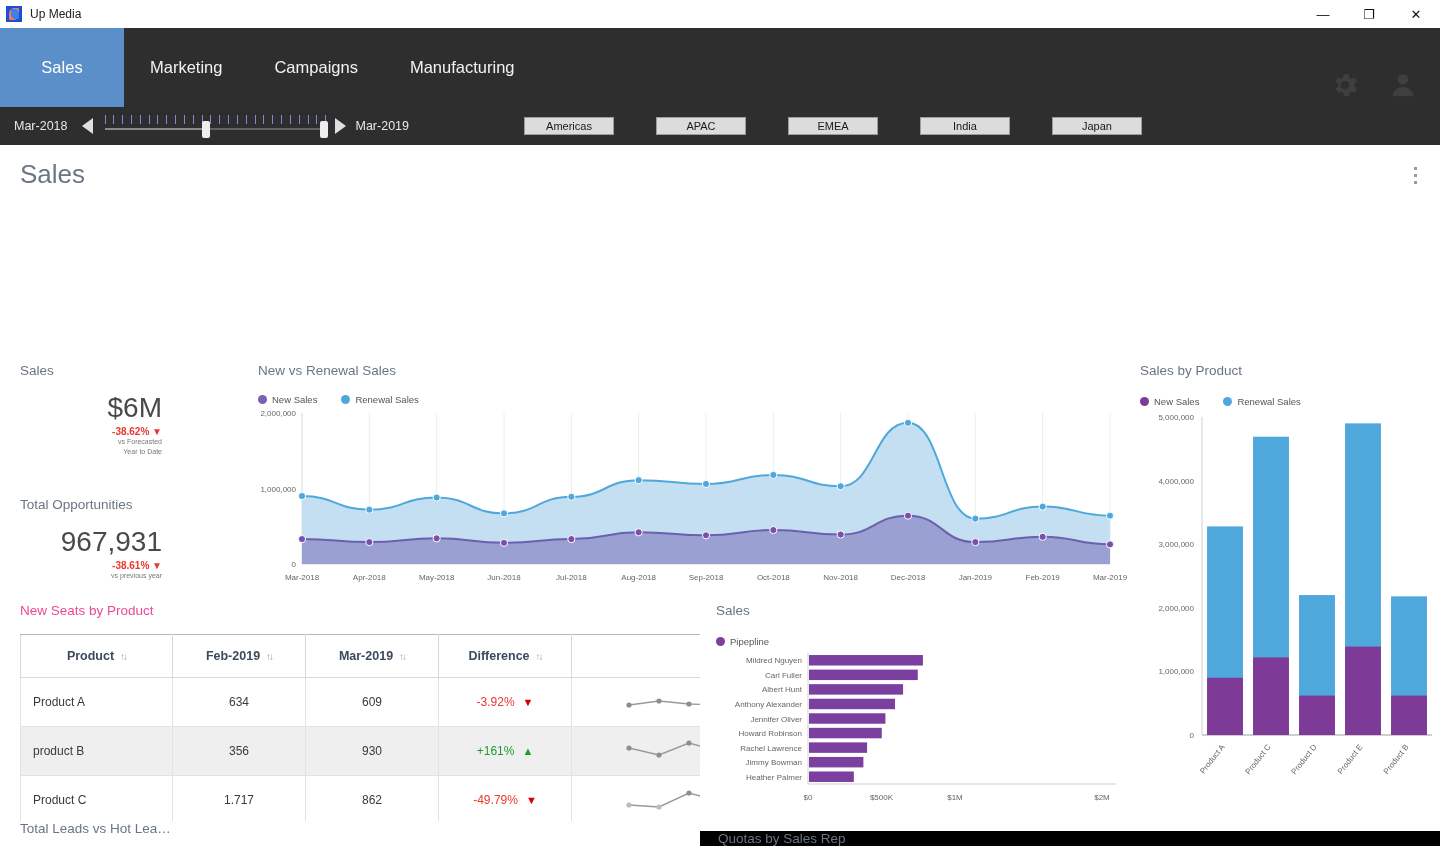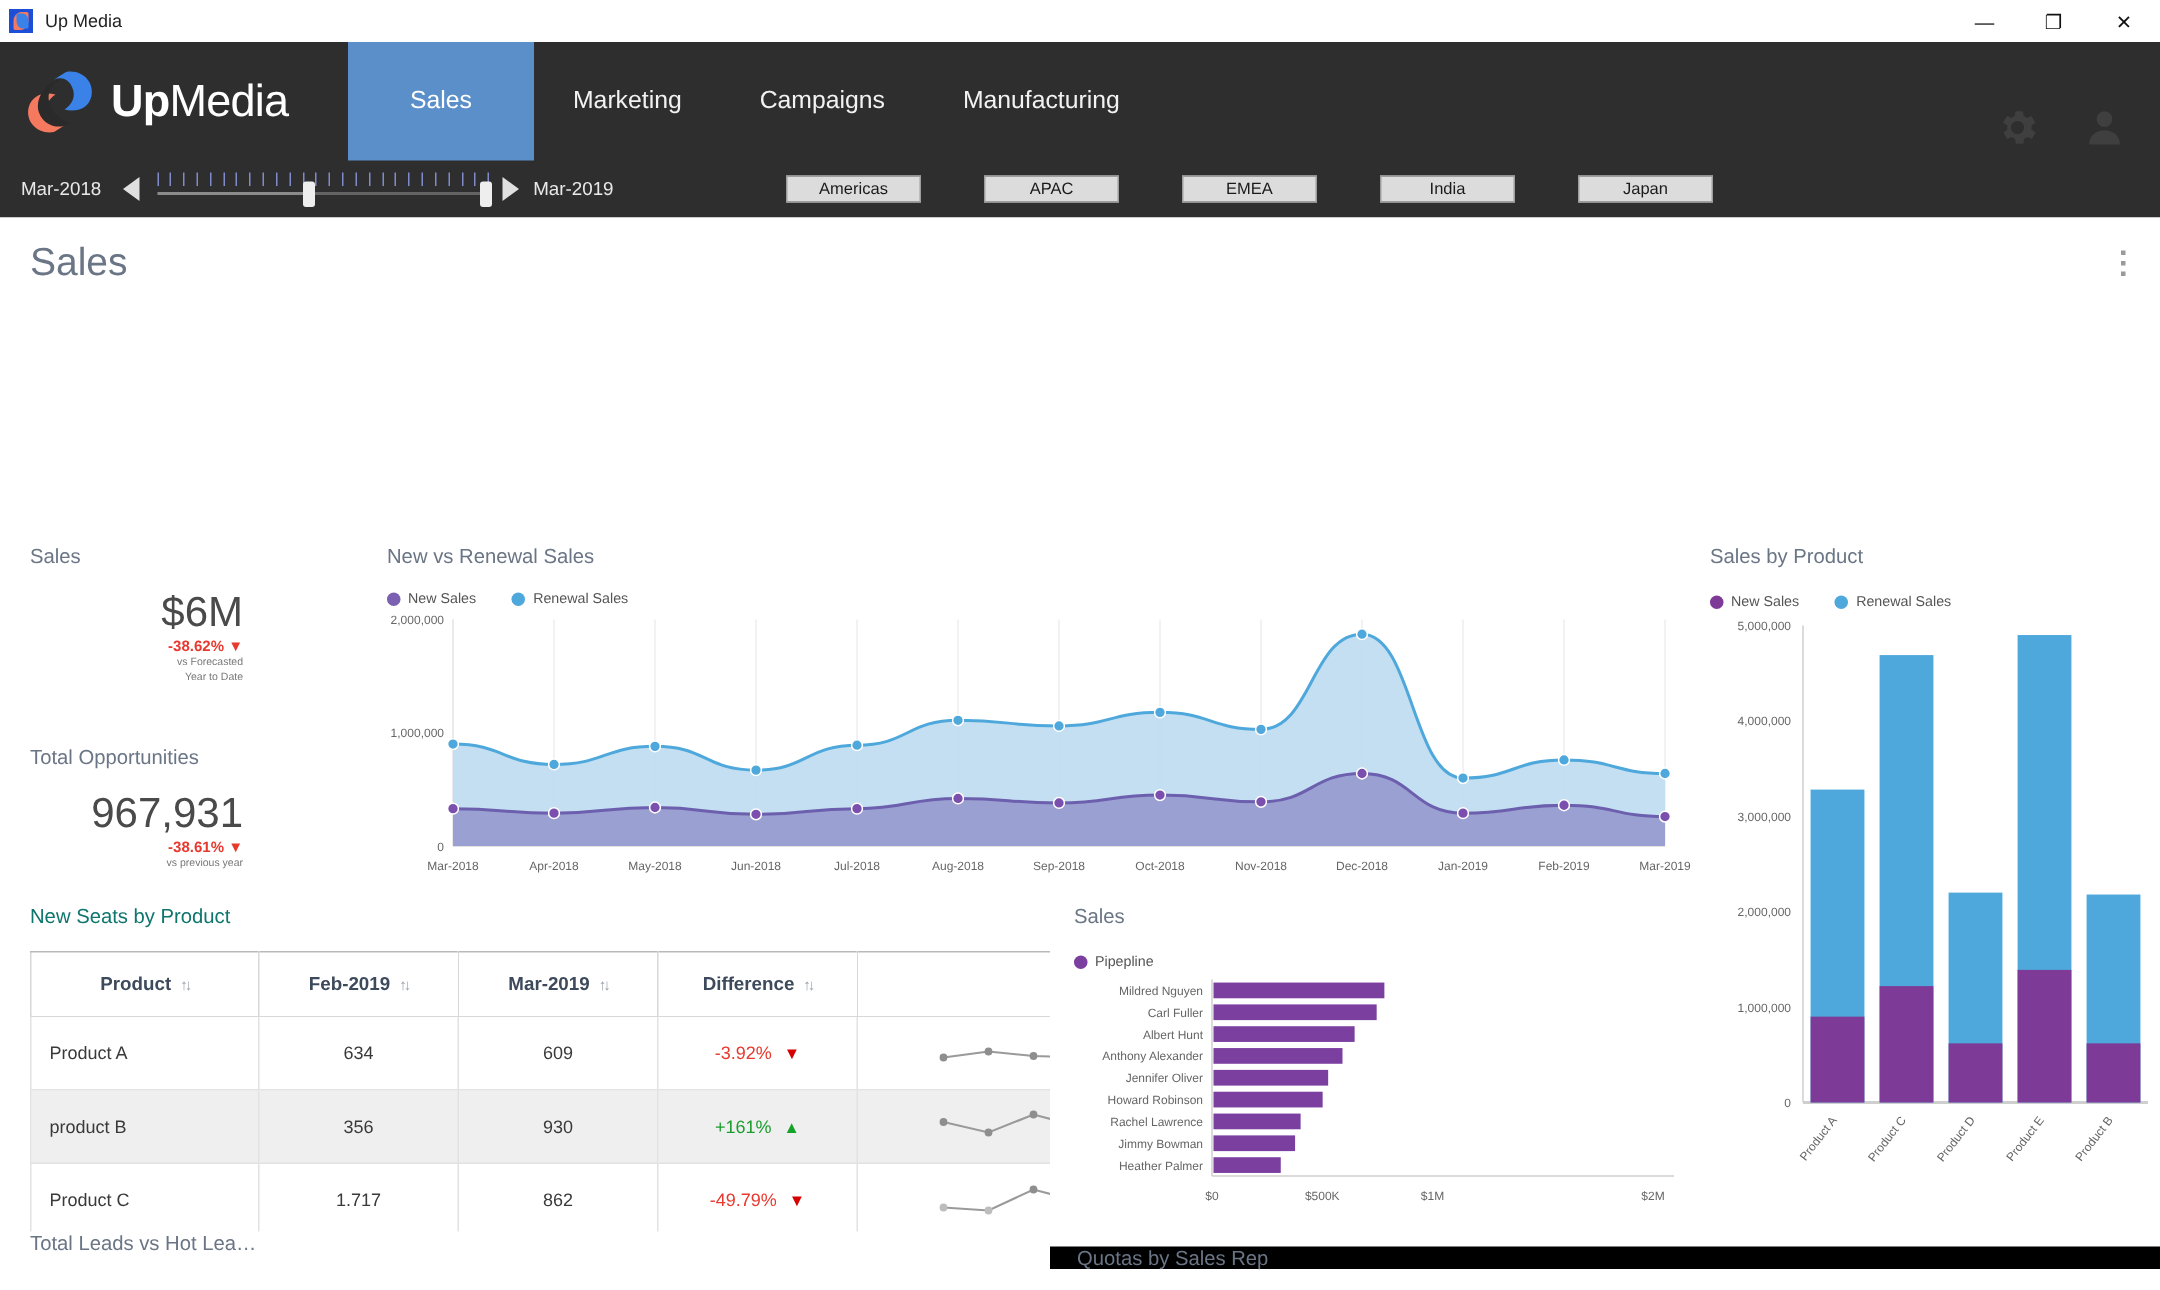--- a/index.html
+++ b/index.html
@@ -100,21 +100,21 @@
   .ax-label-sm { font-size: 8px; fill:#666; font-family:"Liberation Sans", sans-serif;}
 
   
   .area-panel { position:absolute; left: 258px; top: 218px; width: 880px; }
 
   
   .sbp-panel { position:absolute; left: 1140px; top: 218px; width: 300px; }
 
   
   .tbl-panel { position:absolute; left: 0px; top: 458px; width: 700px; overflow:hidden;}
-  .tbl-title { margin-left: 20px; font-size: 13.5px; color:#0f766e;}
+  .tbl-title { margin-left: 20px; font-size: 13.5px; color:#ec4899;}
   table { border-collapse: collapse; margin-top: 16px; margin-left: 20px; width: 880px;
           table-layout: fixed; }
   th { font-size: 12.5px; color:#3d4a5c; font-weight:700; padding: 14px 12px;
        border: 1px solid #d8d8d8; border-top:1px solid #b9b9b9; text-align:center;
        background:#fff; position:relative; }
   td { font-size: 12px; color:#3a3a3a; padding: 13px 12px; border:1px solid #e2e2e2;
        text-align:center; }
   td.prod { text-align:left; }
   tr.alt td { background:#efefef; }
   .sortico { font-size: 10px; color:#9aa3ae; margin-left: 6px; letter-spacing:-2px;}
@@ -145,32 +145,20 @@
   <div class="tb-title">Up Media</div>
   <div class="tb-buttons">
     <div class="tb-btn">—</div>
     <div class="tb-btn">❐</div>
     <div class="tb-btn">✕</div>
   </div>
 </div>
 
 <div class="header">
   <div class="nav-row">
-    <div class="logo-wrap">
-      <div class="logo-mark">
-        <svg width="52" height="52" viewBox="0 0 52 52">
-          <path d="M30 6 C40 4 49 12 47 22 C45 31 36 33 29 31 C34 28 37 22 34 16 C32 11 27 9 22 11 Z" fill="#3b82e8"></path>
-          <path d="M22 46 C12 48 3 40 5 30 C7 21 16 19 23 21 C18 24 15 30 18 36 C20 41 25 43 30 41 Z" fill="#f4795f"></path>
-          <path d="M28 10 C20 13 17 20 19 27 C21 34 28 39 33 40 C26 45 15 42 12 33 C9 24 16 13 28 10 Z" fill="#2a2a2a"></path>
-        </svg>
-      </div>
-      <div class="logo-text">
-        <b>Up</b><span>Media</span>
-      </div>
-    </div>
     <div class="nav-tabs">
       <div class="nav-tab active">Sales</div>
       <div class="nav-tab">Marketing</div>
       <div class="nav-tab">Campaigns</div>
       <div class="nav-tab">Manufacturing</div>
     </div>
   </div>
 
   <div class="header-icons">
     <span class="hicon">

